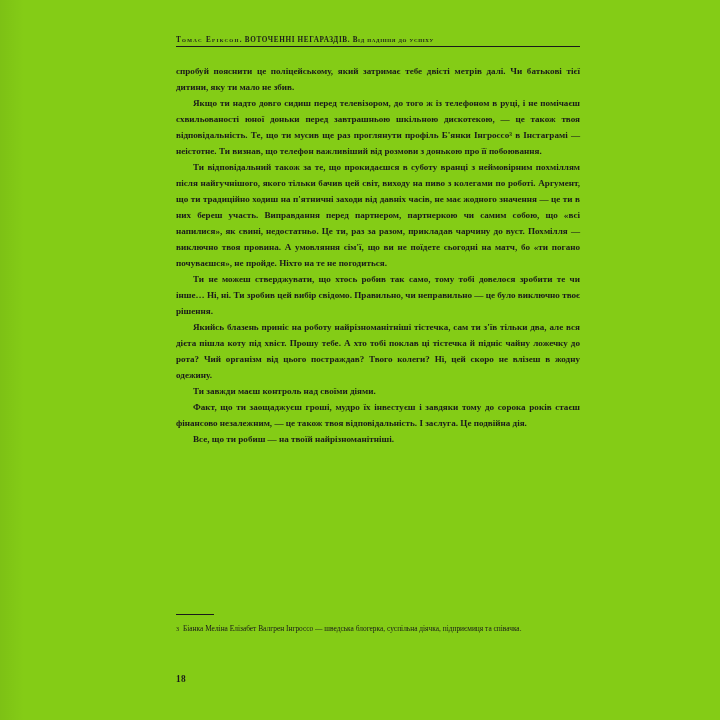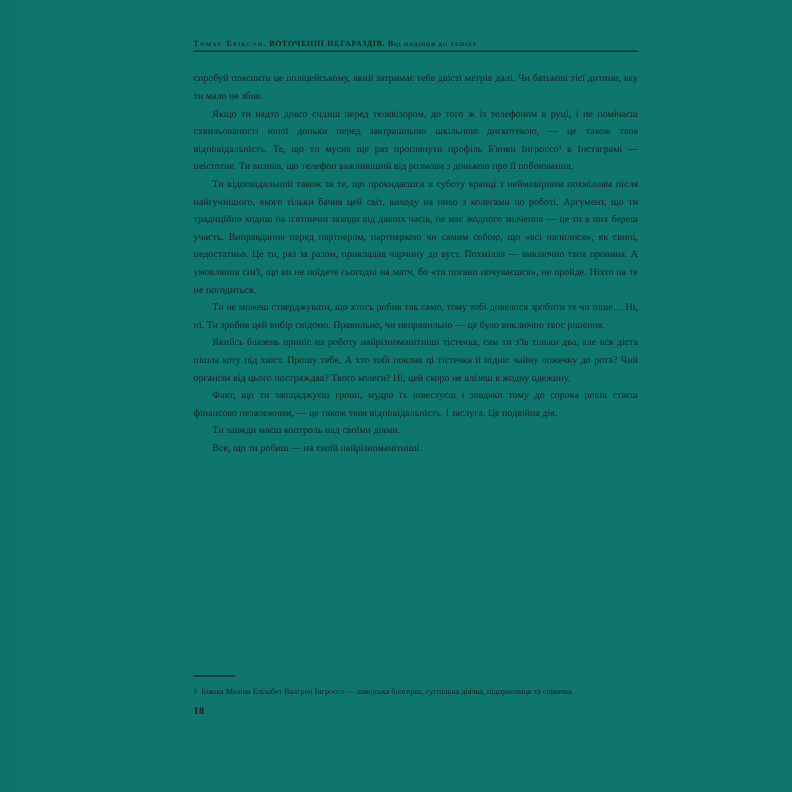--- a/index.html
+++ b/index.html
@@ -12,21 +12,21 @@
     background: #ffffff;
     font-family: "Liberation Serif", serif;
     color: #1a1a1a;
     overflow: hidden;
   }
   .page {
     position: relative;
     width: 720px;
     height: 720px;
     box-sizing: border-box;
-    background: #0f766e;
+    background: #84cc16;
   }
   .content-col {
     position: absolute;
     left: 176px;
     top: 36px;
     width: 404px;
   }
   .running-head {
     font-size: 7.2px;
     letter-spacing: 0.02em;
@@ -51,20 +51,21 @@
     margin-top: 2px;
     margin-bottom: 16px;
   }
   .body-text p {
     margin: 0;
     text-align: justify;
     text-justify: inter-word;
     font-size: 9.1px;
     line-height: 16.0px;
     hyphens: manual;
+    font-weight: bold;
   }
   .body-text p.indent {
     text-indent: 17px;
   }
   .footnote-area {
     position: absolute;
     left: 176px;
     top: 614px;
     width: 404px;
   }
@@ -83,21 +84,21 @@
   }
   .footnote .marker {
     font-size: 6px;
     vertical-align: super;
     line-height: 10px;
     padding-top: 1px;
   }
   .folio {
     position: absolute;
     left: 176px;
-    top: 642px;
+    top: 674px;
     font-size: 9.3px;
     letter-spacing: 0.03em;
     font-weight: bold;
   }
   .spine-shadow {
     position: absolute;
     left: 0;
     top: 0;
     width: 24px;
     height: 720px;
@@ -119,22 +120,22 @@
       <span class="smallcaps">ВОТОЧЕННІ НЕГАРАЗДІВ. Від падіння до успіху</span>
     </div>
     <div class="rule"></div>
 
     <div class="body-text">
       <p>спробуй пояснити це поліцейському, який затримає тебе двісті метрів далі. Чи батькові тієї дитини, яку ти мало не збив.</p>
       <p class="indent">Якщо ти надто довго сидиш перед телевізором, до того ж із телефоном в руці, і не помічаєш схвильованості юної доньки перед завтрашньою шкільною дискотекою, — це також твоя відповідальність. Те, що ти мусив ще раз проглянути профіль Б'янки Інгроссо³ в Інстаграмі — неістотне. Ти визнав, що телефон важливіший від розмови з донькою про її побоювання.</p>
       <p class="indent">Ти відповідальний також за те, що прокидаєшся в суботу вранці з неймовірним похміллям після найгучнішого, якого тільки бачив цей світ, виходу на пиво з колегами по роботі. Аргумент, що ти традиційно ходиш на п'ятничні заходи від давніх часів, не має жодного значення — це ти в них береш участь. Виправдання перед партнером, партнеркою чи самим собою, що «всі напилися», як свині, недостатньо. Це ти, раз за разом, прикладав чарчину до вуст. Похмілля — виключно твоя провина. А умовляння сім'ї, що ви не поїдете сьогодні на матч, бо «ти погано почуваєшся», не пройде. Ніхто на те не погодиться.</p>
       <p class="indent">Ти не можеш стверджувати, що хтось робив так само, тому тобі довелося зробити те чи інше… Ні, ні. Ти зробив цей вибір свідомо. Правильно, чи неправильно — це було виключно твоє рішення.</p>
       <p class="indent">Якийсь блазень приніс на роботу найрізноманітніші тістечка, сам ти з'їв тільки два, але вся дієта пішла коту під хвіст. Прошу тебе. А хто тобі поклав ці тістечка й підніс чайну ложечку до рота? Чий організм від цього постраждав? Твого колеги? Ні, цей скоро не влізеш в жодну одежину.</p>
+      <p class="indent">Ти завжди маєш контроль над своїми діями.</p>
       <p class="indent">Факт, що ти заощаджуєш гроші, мудро їх інвестуєш і завдяки тому до сорока років стаєш фінансово незалежним, — це також твоя відповідальність. І заслуга. Це подвійна дія.</p>
-      <p class="indent">Ти завжди маєш контроль над своїми діями.</p>
       <p class="indent">Все, що ти робиш — на твоїй найрізноманітніші.</p>
     </div>
   </div>
 
   <div class="footnote-area">
     <div class="footnote-rule"></div>
     <div class="footnote">
       <span class="marker">3</span>
       <span>Біанка Меліна Елізабет Валгрен Інгроссо — шведська блогерка, суспільна діячка, підприємиця та співачка.</span>
     </div>

